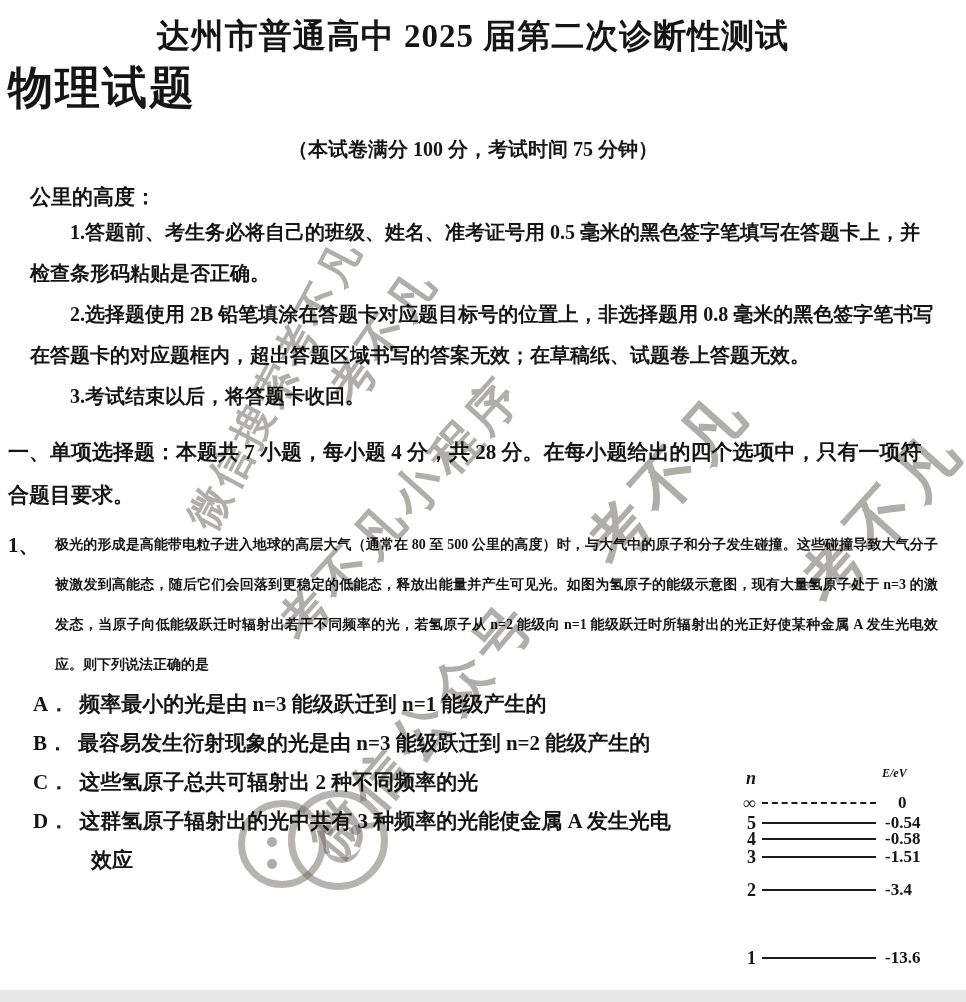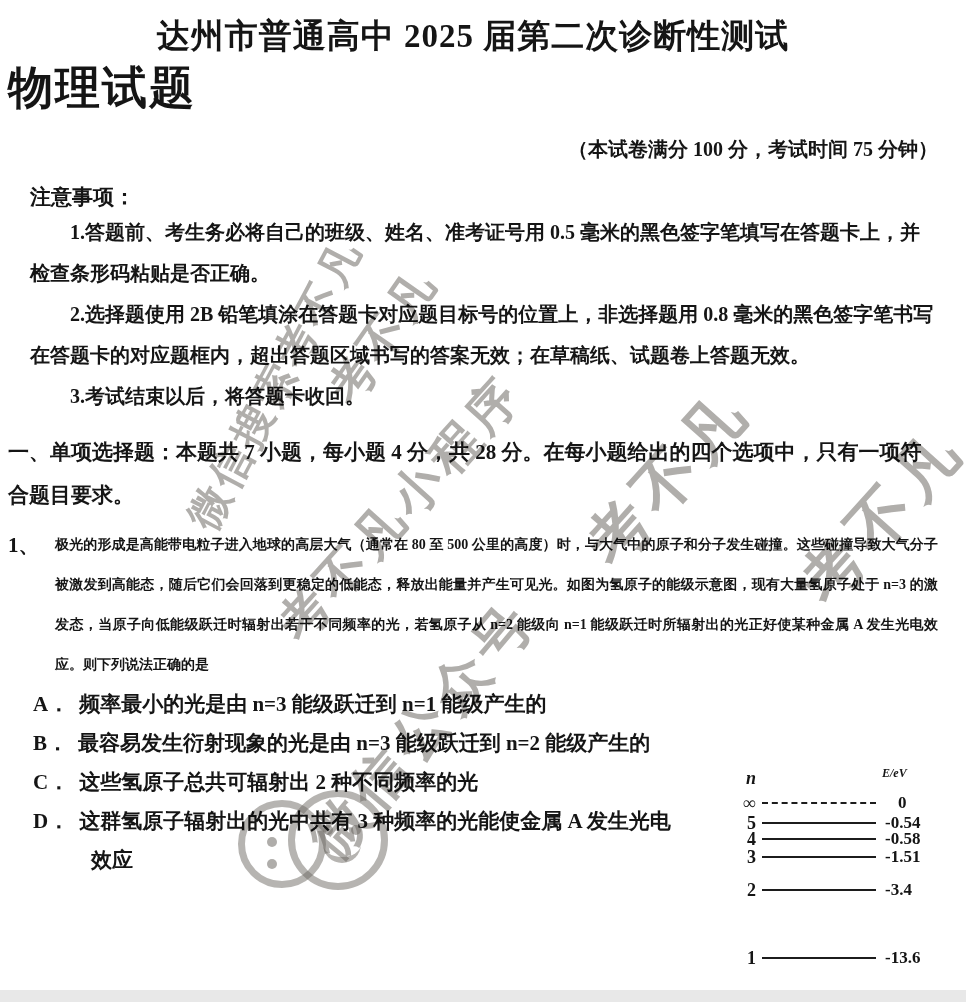--- a/index.html
+++ b/index.html
@@ -7,21 +7,21 @@
   .page {
     position:relative; width:966px; height:990px; margin:0 auto;
     background:#ffffff; overflow:hidden;
     font-family:"Liberation Serif","DejaVu Serif",serif;
     color:#151515; font-weight:bold;
     padding:14px 28px 0 8px;
   }
   
   .title    { text-align:center; font-size:33px; line-height:44px; letter-spacing:1px; }
   .subtitle { text-align:left; font-size:45px; line-height:56px; margin-top:2px; letter-spacing:2px; }
-  .info     { text-align:right; font-size:20px; line-height:26px; margin-top:20px; }
+  .info     { text-align:center; font-size:20px; line-height:26px; margin-top:20px; }
   
   .notice-heading { font-size:21px; line-height:30px; margin-top:20px; margin-left:22px; }
   .notice  { font-size:20px; line-height:41px; margin-left:22px; text-indent:2em; }
   
   .section-header { font-size:21px; line-height:43px; margin-top:14px; }
   
   .question { position:relative; margin-top:8px; }
   .qnum  { position:absolute; left:0; top:0; font-size:21px; line-height:40px; }
   .qstem { margin-left:47px; font-size:14px; line-height:40px; text-align:justify; }
   .options { margin-left:25px; width:700px; font-size:21px; }
@@ -69,21 +69,21 @@
 </style>
 </head>
 <body>
 
 <div class="page">
 
   <div class="title">达州市普通高中 2025 届第二次诊断性测试</div>
   <div class="subtitle">物理试题</div>
   <div class="info">（本试卷满分 100 分，考试时间 75 分钟）</div>
 
-  <div class="notice-heading">注意事项：</div>
+  <div class="notice-heading">公里的高度：</div>
   <p class="notice">1.答题前、考生务必将自己的班级、姓名、准考证号用 0.5 毫米的黑色签字笔填写在答题卡上，并检查条形码粘贴是否正确。</p>
   <p class="notice">2.选择题使用 2B 铅笔填涂在答题卡对应题目标号的位置上，非选择题用 0.8 毫米的黑色签字笔书写在答题卡的对应题框内，超出答题区域书写的答案无效；在草稿纸、试题卷上答题无效。</p>
   <p class="notice">3.考试结束以后，将答题卡收回。</p>
 
   <p class="section-header">一、单项选择题：本题共 7 小题，每小题 4 分，共 28 分。在每小题给出的四个选项中，只有一项符合题目要求。</p>
 
   <div class="question">
     <span class="qnum">1、</span>
     <div class="qstem">极光的形成是高能带电粒子进入地球的高层大气（通常在 80 至 500 公里的高度）时，与大气中的原子和分子发生碰撞。这些碰撞导致大气分子被激发到高能态，随后它们会回落到更稳定的低能态，释放出能量并产生可见光。如图为氢原子的能级示意图，现有大量氢原子处于 n=3 的激发态，当原子向低能级跃迁时辐射出若干不同频率的光，若氢原子从 n=2 能级向 n=1 能级跃迁时所辐射出的光正好使某种金属 A 发生光电效应。则下列说法正确的是</div>
     <div class="options">

